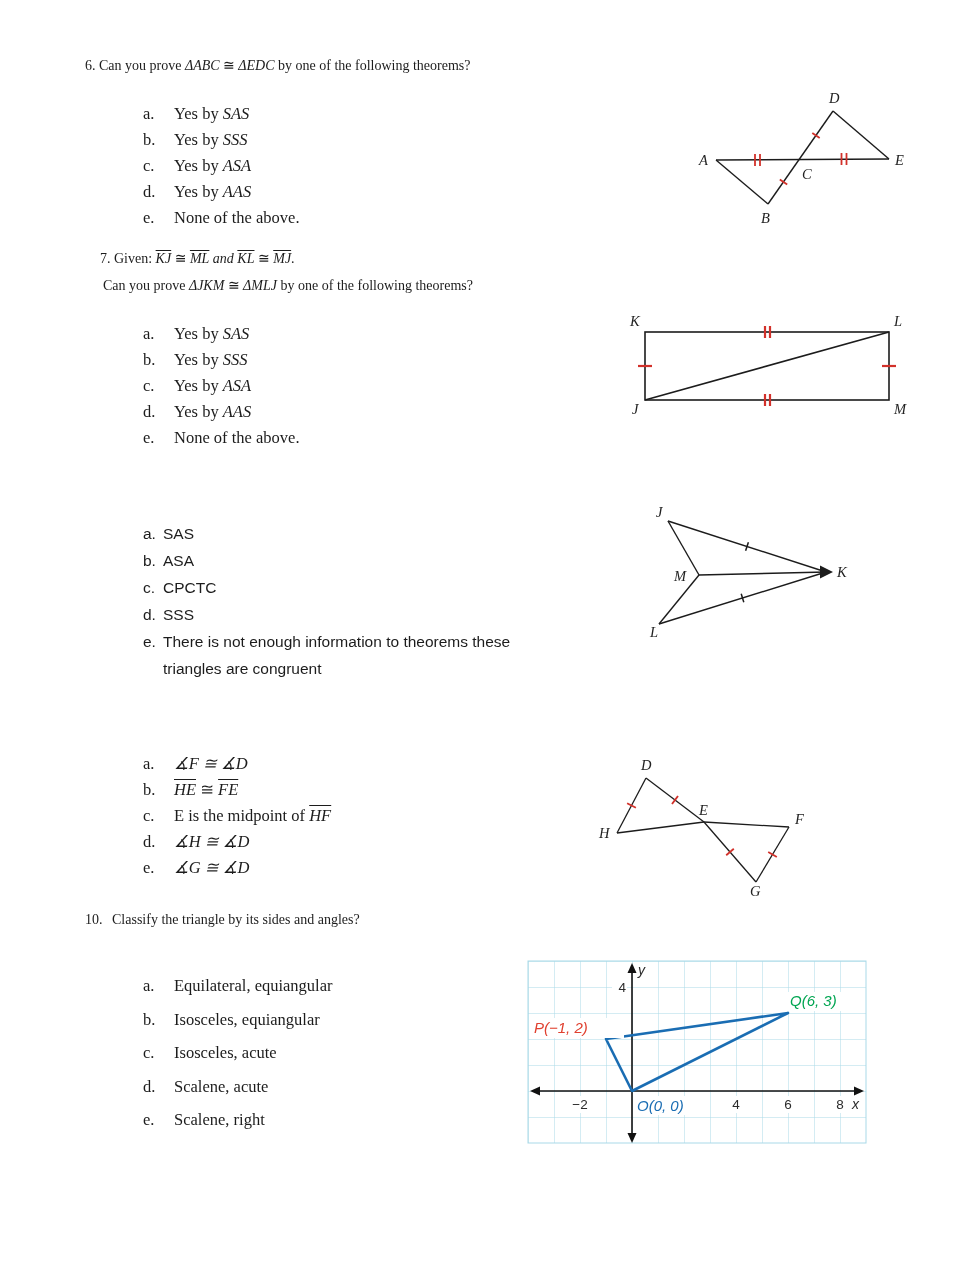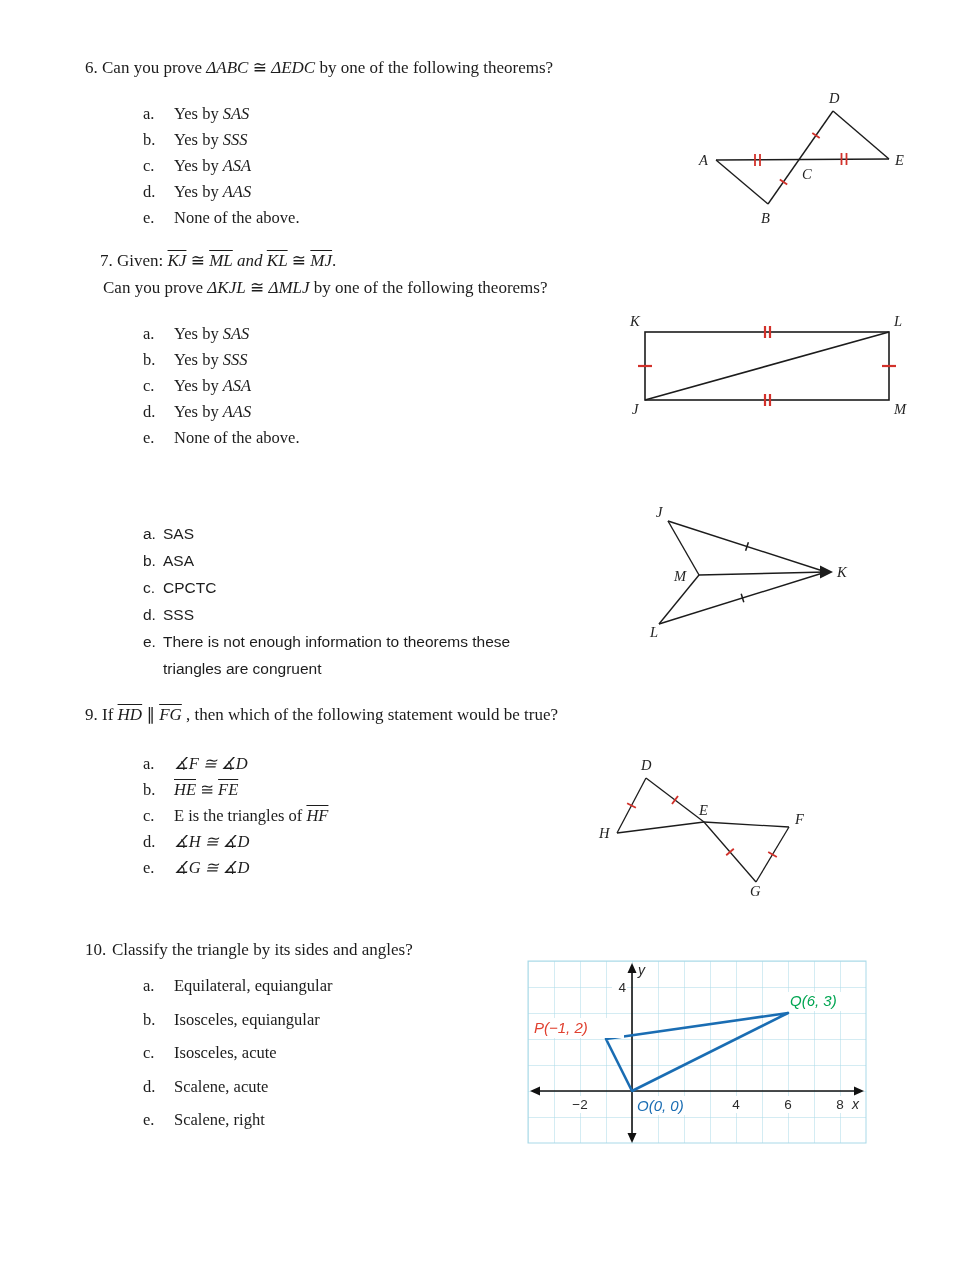--- a/index.html
+++ b/index.html
@@ -2,33 +2,33 @@
 <html><head>
 <meta charset="utf-8">
 <style>
   * { margin:0; padding:0; box-sizing:border-box; }
   html,body { background:#ffffff; }
   .page {
     position:relative; width:979px; height:1266px; background:#ffffff;
     font-family:"Liberation Serif", serif; color:#1c1c1c; overflow:hidden;
   }
   .abs { position:absolute; }
-  .prompt { font-size:17px; white-space:nowrap; }
+  .prompt { font-size:14px; white-space:nowrap; }
   .opts { position:absolute; font-size:16.5px; }
   .row { display:flex; align-items:baseline; height:26px; line-height:26px; white-space:nowrap; }
   .ltr { flex:0 0 31px; }
   .it { font-style:italic; }
   .ovl { font-style:italic; text-decoration:overline; }
   .opts8 { font-family:"Liberation Sans", sans-serif; font-size:15.5px; }
   .row8 { display:flex; align-items:baseline; line-height:27px; white-space:nowrap; }
   .ltr8 { flex:0 0 20px; }
   .cont2 { margin-left:0; }
   .row10 { display:flex; align-items:baseline; height:33.5px; line-height:20px; white-space:nowrap; }
   .num8 { display:inline-block; width:33px; }
-  .num10 { display:inline-block; width:27px;margin-top:28px; }
+  .num10 { display:inline-block; width:27px; }
   svg { position:absolute; overflow:visible; }
   .ptl { font-family:"Liberation Serif", serif; font-style:italic; font-size:14.5px; fill:#222222; }
   .gl  { font-family:"Liberation Sans", sans-serif; font-style:italic; font-size:15px; }
   .gt  { font-family:"Liberation Sans", sans-serif; font-size:13.5px; fill:#2b2b2b; }
   .ax  { font-family:"Liberation Sans", sans-serif; font-style:italic; font-size:14px; fill:#2b2b2b; }
 </style>
 </head>
 <body>
 
 <div class="page">
@@ -93,21 +93,21 @@
     <span class="ovl">KJ</span>
     <span>≅</span>
     <span class="ovl">ML</span>
     <span class="it">and</span>
     <span class="ovl">KL</span>
     <span>≅</span>
     <span class="ovl">MJ</span><span>.</span>
   </div>
   <div class="abs prompt" style="left:103px; top:277px;">
     <span>Can you prove</span>
-    <span class="it">ΔKJL</span>
+    <span class="it">ΔJKM</span>
     <span>≅</span>
     <span class="it">ΔMLJ</span>
     <span>by one of the following theorems?</span>
   </div>
 
   <div class="opts" style="left:143px; top:321px;">
     <div class="row">
       <span class="ltr">a.</span>
       <span><span>Yes by</span> <span class="it">SAS</span></span>
     </div>
@@ -184,41 +184,33 @@
       <line x1="120.4" y1="39.2" x2="117.6" y2="47.8"></line>
       <line x1="113.2" y1="90.7" x2="115.8" y2="99.3"></line>
     </g>
     <polygon points="205,69 192,62.5 192,75.5" fill="#1c1c1c"></polygon>
     <text class="ptl" x="28" y="14">J</text>
     <text class="ptl" x="46" y="78">M</text>
     <text class="ptl" x="209" y="74">K</text>
     <text class="ptl" x="22" y="134">L</text>
   </svg>
 
-  <div class="abs prompt" style="left:85px; top:704px;">
-    <span>9.</span>
-    <span>If</span>
-    <span class="ovl">HD</span>
-    <span>∥</span>
-    <span class="ovl">FG</span>
-    <span>, then which of the following statement would be true?</span>
-  </div>
 
   <div class="opts" style="left:143px; top:751px;">
     <div class="row">
       <span class="ltr">a.</span>
       <span class="it">∡F ≅ ∡D</span>
     </div>
     <div class="row">
       <span class="ltr">b.</span>
       <span><span class="ovl">HE</span> <span>≅</span> <span class="ovl">FE</span></span>
     </div>
     <div class="row">
       <span class="ltr">c.</span>
-      <span><span>E is the triangles of</span> <span class="ovl">HF</span></span>
+      <span><span>E is the midpoint of</span> <span class="ovl">HF</span></span>
     </div>
     <div class="row">
       <span class="ltr">d.</span>
       <span class="it">∡H ≅ ∡D</span>
     </div>
     <div class="row">
       <span class="ltr">e.</span>
       <span class="it">∡G ≅ ∡D</span>
     </div>
   </div>

